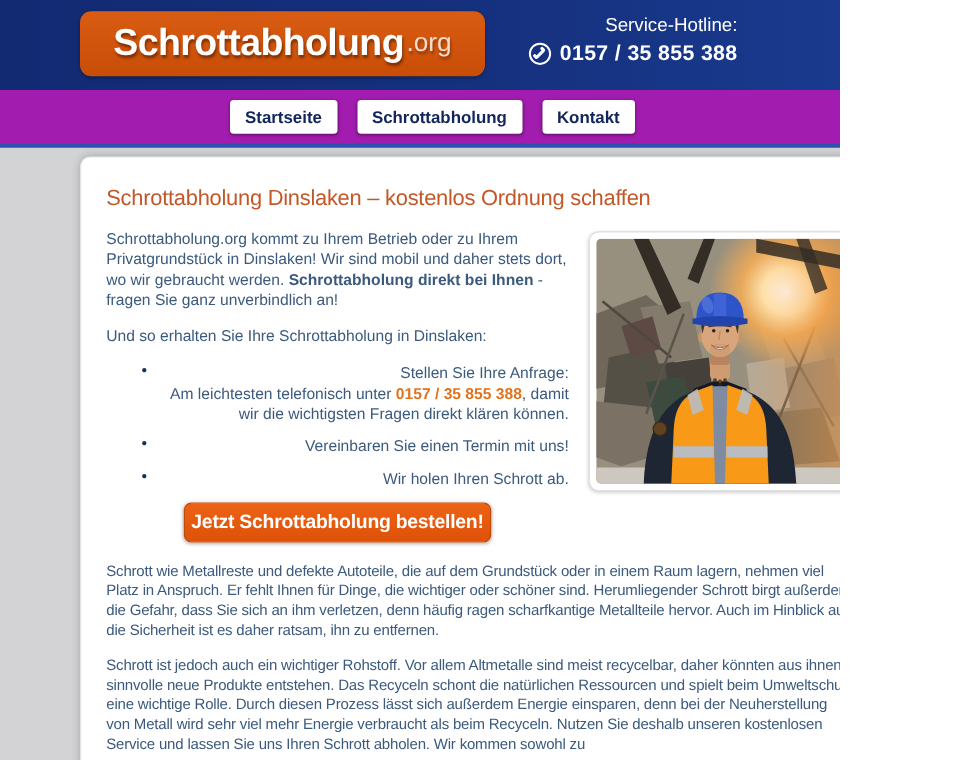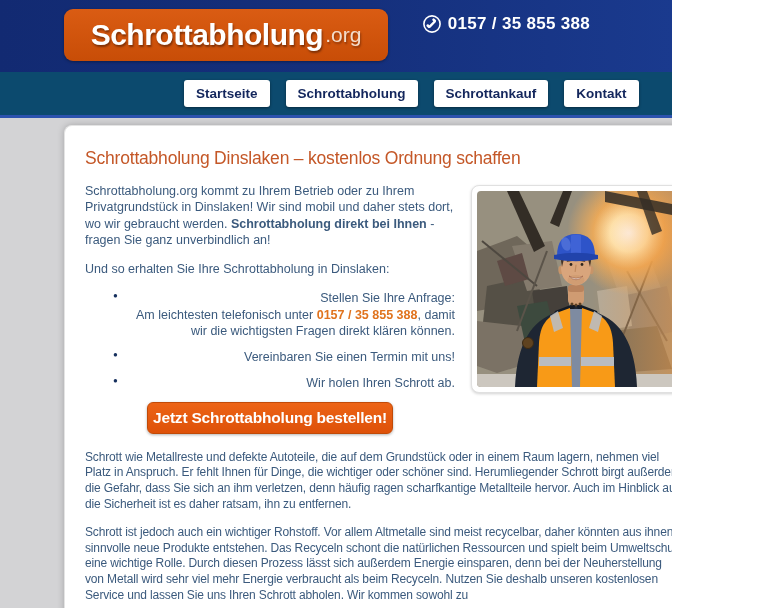--- a/index.html
+++ b/index.html
@@ -17,21 +17,21 @@
   }
   .logo-main { color: #ffffff; font-weight: 700; font-size: 30px; letter-spacing: -0.5px; text-shadow: 1px 2px 2px rgba(50,15,0,0.5); }
   .logo-suffix { color: #f3ddcc; font-weight: 400; font-size: 21px; margin-left: 2px; text-shadow: 1px 2px 2px rgba(50,15,0,0.4); }
   .hotline { position: absolute; right: 82px; top: 11px; text-align: right; color: #ffffff; }
   .hotline-label { font-size: 15px; line-height: 19px; }
   .hotline-number-row { display: flex; align-items: center; justify-content: flex-end; gap: 6px; margin-top: 3px; }
   .hotline-number { font-size: 17px; font-weight: 700; letter-spacing: 0.3px; }
   .phone-icon-svg { display: block; }
 
   
-  .nav { height: 46px; background: #0c4a6e; border-bottom: 3px solid #2c52ae; display: flex; align-items: center; gap: 16px; padding-left: 184px; }
+  .nav { height: 46px; background: #a21caf; border-bottom: 3px solid #2c52ae; display: flex; align-items: center; gap: 16px; padding-left: 184px; }
   .nav-btn {
     background: #ffffff; color: #13265c; font-family: "Liberation Sans", sans-serif;
     font-size: 13.5px; font-weight: 700; padding: 7px 12px; border: none; border-radius: 3px;
     box-shadow: 0 1px 3px rgba(0,0,0,0.45); cursor: pointer; line-height: 1;
   }
 
   
   .content-bg { padding-top: 7px; }
   .card {
     width: 640px; margin-left: 64px; background: #ffffff; min-height: 480px;
@@ -75,40 +75,40 @@
 <body>
 
 <div class="page">
 
   <div class="header">
     <div class="logo-box">
       <span class="logo-main">Schrottabholung</span>
       <span class="logo-suffix">.org</span>
     </div>
     <div class="hotline">
+      <div class="hotline-label">Service-Hotline:</div>
       <div class="hotline-number-row">
         <span>
           <svg class="phone-icon-svg" width="20" height="20" viewBox="0 0 20 20">
             <circle cx="10" cy="10" r="8.1" fill="none" stroke="#ffffff" stroke-width="1.6"></circle>
             <g transform="translate(10,10) rotate(-45)" fill="#ffffff">
               <rect x="-4.6" y="-1" width="9.2" height="2.4" rx="1.2"></rect>
               <rect x="-5.4" y="-3.2" width="2.6" height="4.3" rx="1.2"></rect>
               <rect x="2.8" y="-3.2" width="2.6" height="4.3" rx="1.2"></rect>
             </g>
           </svg>
         </span>
         <span class="hotline-number">0157 / 35 855 388</span>
       </div>
     </div>
   </div>
 
   <div class="nav">
     <button class="nav-btn">Startseite</button>
     <button class="nav-btn">Schrottabholung</button>
-    <button class="nav-btn">Schrottankauf</button>
     <button class="nav-btn">Kontakt</button>
   </div>
 
   <div class="content-bg">
     <div class="card">
 
       <h1 class="page-title">Schrottabholung Dinslaken – kostenlos Ordnung schaffen</h1>
 
       <div class="photo-card">
         <svg width="200" height="196" viewBox="0 0 200 196">

